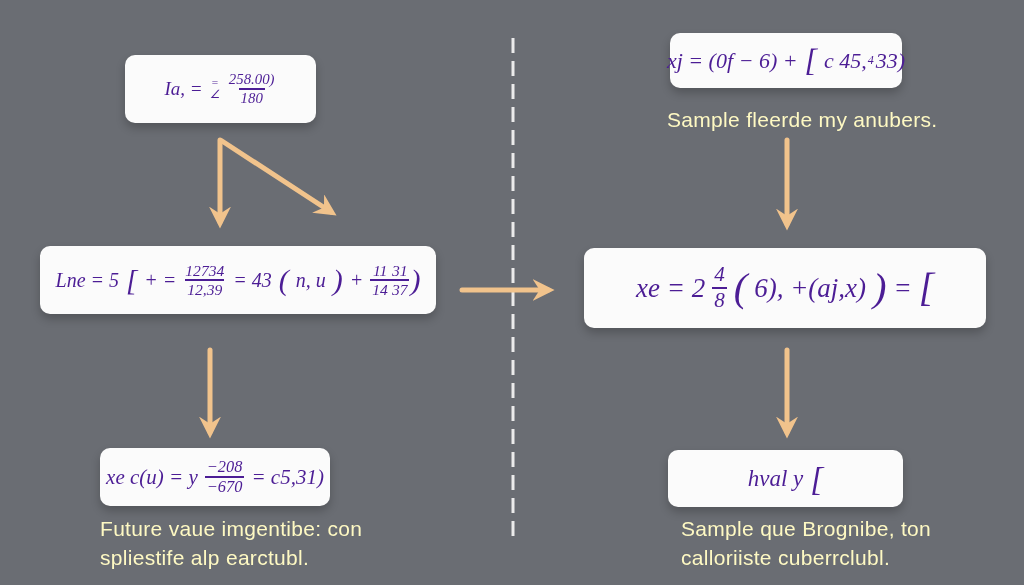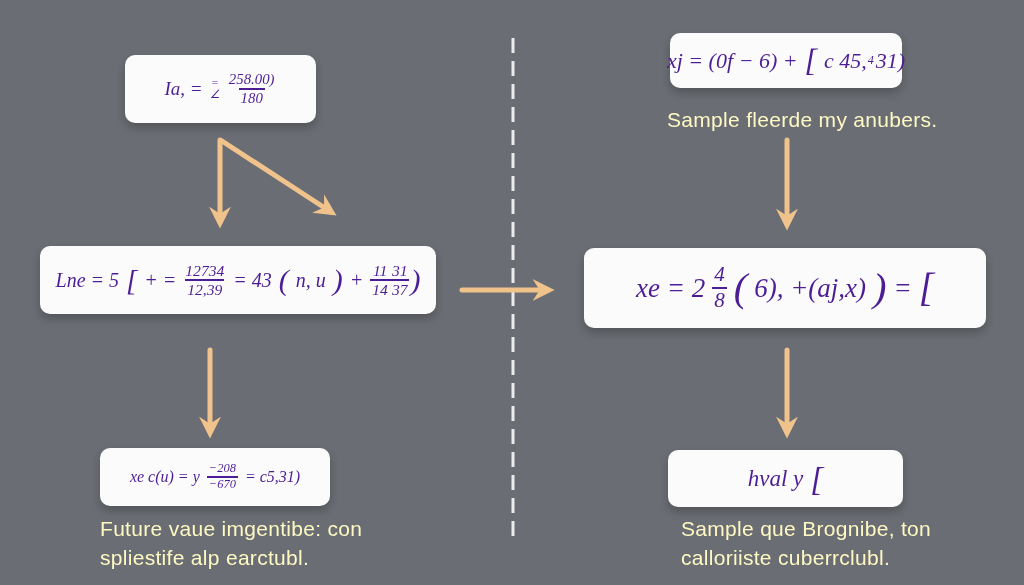--- a/index.html
+++ b/index.html
@@ -34,21 +34,21 @@
   .caption{
     position:absolute;
     color:#fef9c3;
     font-size:21px;
     line-height:1.38;
     letter-spacing:.3px;
   }
   
   .b-left-top{left:125px;top:55px;width:191px;height:68px;font-size:19px;}
   .b-left-mid{left:40px;top:246px;width:396px;height:68px;font-size:20px;}
-  .b-left-bottom{left:100px;top:448px;width:230px;height:58px;font-size:16px;}
+  .b-left-bottom{left:100px;top:448px;width:230px;height:58px;font-size:21px;}
   .b-right-top{left:670px;top:33px;width:232px;height:55px;font-size:22px;}
   .b-right-mid{left:584px;top:248px;width:402px;height:80px;font-size:27px;}
   .b-right-bottom{left:668px;top:450px;width:235px;height:57px;font-size:23px;}
   .c-left-bottom{left:100px;top:515px;}
   .c-right-top{left:667px;top:106px;}
   .c-right-bottom{left:681px;top:515px;}
 </style>
 </head>
 <body>
 
@@ -117,21 +117,21 @@
   <div class="caption c-left-bottom">
     <div>Future vaue imgentibe: con</div>
     <div>spliestife alp earctubl.</div>
   </div>
 
   <div class="eq b-right-top">
     <span class="seg">xj = (0f − 6) +</span>
     <span class="brk">[</span>
     <span class="seg">c 45,</span>
       <sub style="margin-left:-6px;">4</sub>
-      <span class="seg" style="margin-left:-5px;">31)</span>
+      <span class="seg" style="margin-left:-5px;">33)</span>
   </div>
 
   <div class="caption c-right-top">
     <div>Sample fleerde my anubers.</div>
   </div>
 
   <div class="eq b-right-mid">
     <span class="seg">xe = 2</span>
     <span class="frac">
       <span class="num">4</span>

